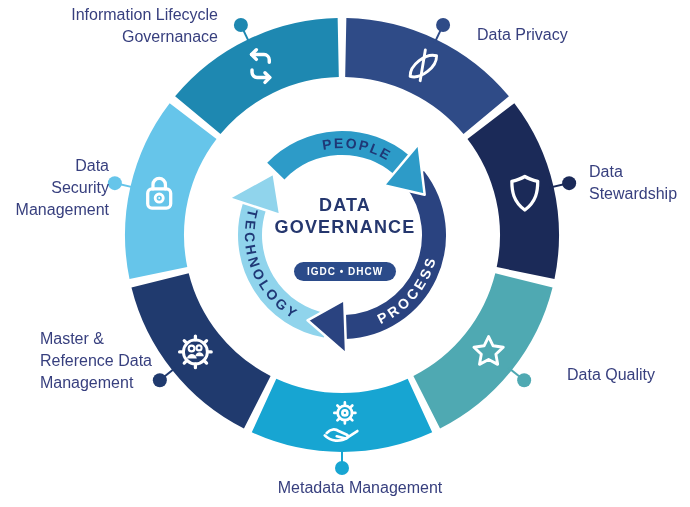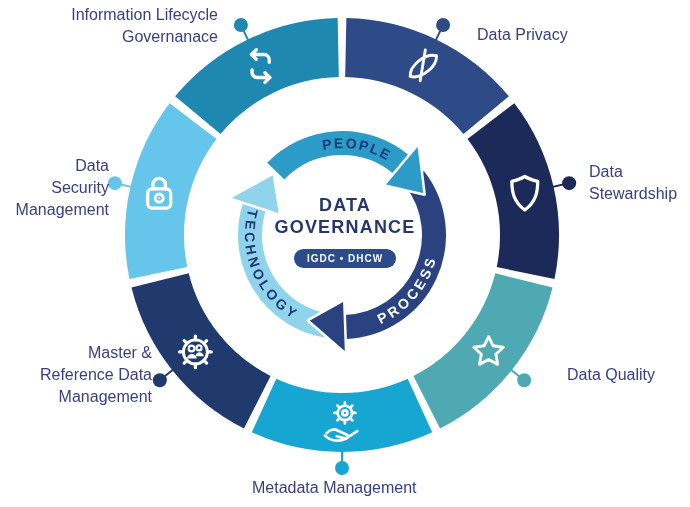--- a/index.html
+++ b/index.html
@@ -4,27 +4,27 @@
 <style>
   html,body{margin:0;padding:0;background:#FFFFFF;}
   body{width:690px;height:507px;overflow:hidden;}
   .stage{position:relative;width:690px;height:507px;font-family:"Liberation Sans",sans-serif;background:#FFFFFF;}
   svg.wheel{position:absolute;left:0;top:0;}
   .seg-label{position:absolute;font-size:16px;line-height:22px;font-weight:500;
              white-space:pre-line;color:#373F7E;}
   .lbl-data-privacy{left:477px;top:24px;text-align:left;}
   .lbl-data-stewardship{left:589px;top:161px;text-align:left;}
   .lbl-data-quality{left:551px;top:364px;text-align:left;}
-  .lbl-metadata-management{left:252px;top:477px;width:216px;}
-  .lbl-master-reference-data-management{right:538px;top:342px;text-align:right;}
+  .lbl-metadata-management{left:252px;top:477px;width:216px;text-align:center;}
+  .lbl-master-reference-data-management{right:538px;top:328px;text-align:left;}
   .lbl-data-security-management{right:581px;top:155px;text-align:right;}
   .lbl-information-lifecycle-governance{right:472px;top:4px;text-align:right;}
   .center-block{position:absolute;left:245px;top:194px;width:200px;text-align:center;}
   .ct1{font-size:18px;font-weight:bold;letter-spacing:1.2px;line-height:22px;color:#25376E;}
-  .badge{display:inline-block;margin-top:11px;padding:4px 13px;border-radius:12px;
+  .badge{display:inline-block;margin-top:24px;padding:4px 13px;border-radius:12px;
          font-size:10px;font-weight:bold;letter-spacing:1px;background:#2B4B8A;color:#FFFFFF;}
 </style>
 </head>
 <body>
 
 <div class="stage" style="background: rgb(255, 255, 255);">
 
   <svg id="wheel" class="wheel" width="690" height="507" viewBox="0 0 690 507">
     <defs>
       <symbol id="sym-sync-icon" viewBox="0 0 48 48">

